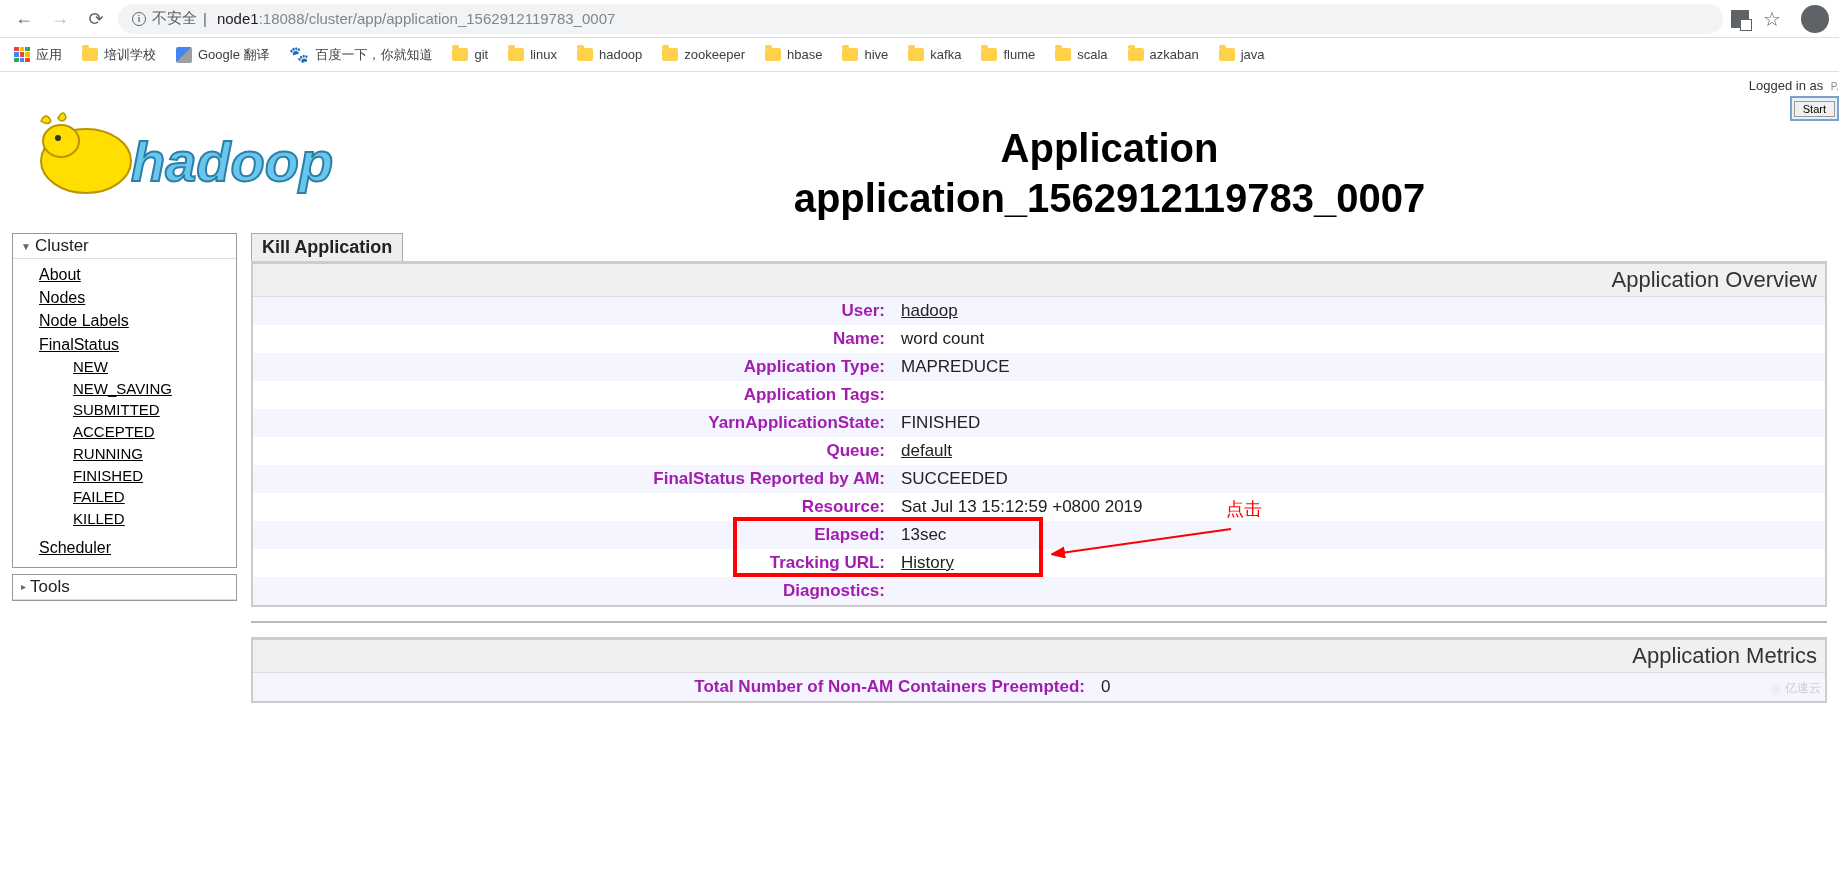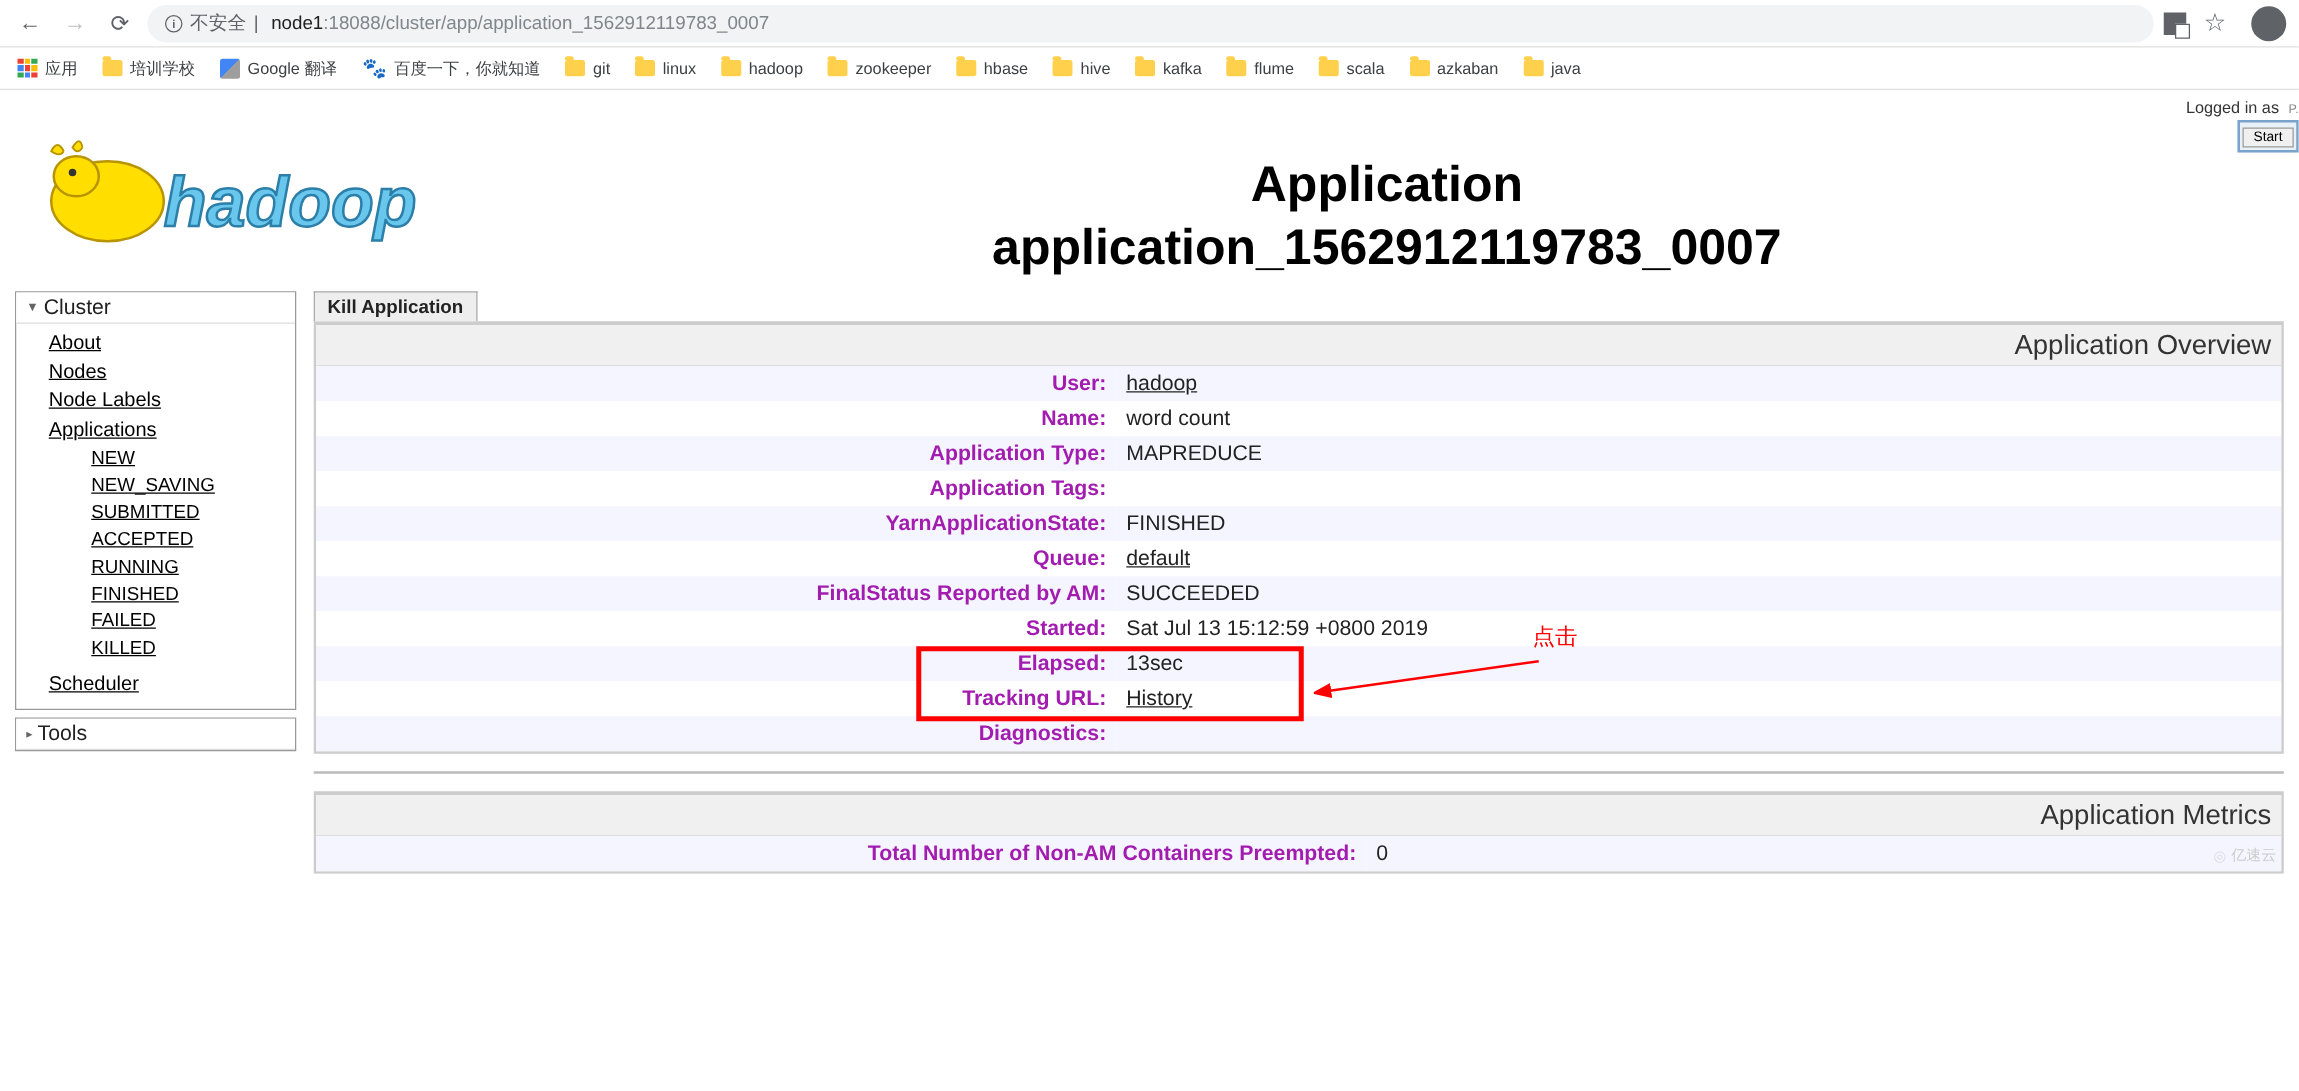--- a/index.html
+++ b/index.html
@@ -50,21 +50,21 @@
 .nav-box { border:1px solid #999; margin-bottom:6px; }
 .nav-head { background:#fff; padding:2px 8px; font-size:17px; display:flex; align-items:center; gap:4px; border-bottom:1px solid #ddd; }
 .nav-head .tri { font-size:10px; color:#666; }
 .nav-body { padding: 4px 0 8px 26px; }
 .nav-body a { display:block; color:#000; text-decoration:underline; font-size:16px; line-height:1.45; }
 .nav-sub { padding-left: 34px; }
 .nav-sub a { font-size:15px; }
 .nav-body .spacer { height:6px; }
 
 .content { flex:1; min-width:0; }
-.kill-tab { display:inline-block; background:#eee; border:1px solid #aaa; border-bottom:none; padding:3px 10px; font-weight:bold; font-size:15px; cursor:pointer; }
+.kill-tab { display:inline-block; background:#eee; border:1px solid #aaa; border-bottom:none; padding:3px 10px; font-weight:bold; font-size:18px; cursor:pointer; }
 .content-box { border:2px solid #ccc; border-top:3px solid #ccc; background:#fff; }
 .section-title { background:#f0f0f0; text-align:right; padding:3px 8px; font-size:22px; color:#333; border-bottom:1px solid #ddd; }
 .kv-table { width:100%; border-collapse:collapse; }
 .kv-table tr:nth-child(odd) td { background:#f5f5ff; }
 .kv-table tr:nth-child(even) td { background:#fff; }
 .kv-table td { padding:4px 8px; font-size:17px; vertical-align:middle; }
 .kv-table td.k { text-align:right; font-weight:bold; width:640px; color:#a21caf; }
 .kv-table td.v { text-align:left; color:#222; }
 .kv-table td.v a { color:#222; text-decoration:underline; }
 .sep-hr { height:2px; background:#bbb; margin:14px 0; }
@@ -202,21 +202,21 @@
     <div class="sidebar">
       <div class="nav-box">
         <div class="nav-head">
           <span class="tri">▼</span>
           <span>Cluster</span>
         </div>
         <div class="nav-body">
           <a>About</a>
           <a>Nodes</a>
           <a>Node Labels</a>
-          <a>Applications</a>
+          <a>FinalStatus</a>
           <div class="nav-sub" id="states-slot">
               <a>NEW</a>
               <a>NEW_SAVING</a>
               <a>SUBMITTED</a>
               <a>ACCEPTED</a>
               <a>RUNNING</a>
               <a>FINISHED</a>
               <a>FAILED</a>
               <a>KILLED</a>
             </div>
@@ -260,21 +260,21 @@
               </tr>
               <tr>
                 <td class="k">Queue:</td>
                 <td class="v"><a>default</a></td>
               </tr>
               <tr>
                 <td class="k">FinalStatus Reported by AM:</td>
                 <td class="v">SUCCEEDED</td>
               </tr>
               <tr>
-                <td class="k">Started:</td>
+                <td class="k">Resource:</td>
                 <td class="v">Sat Jul 13 15:12:59 +0800 2019</td>
               </tr>
               <tr>
                 <td class="k">Elapsed:</td>
                 <td class="v">13sec</td>
               </tr>
               <tr>
                 <td class="k">Tracking URL:</td>
                 <td class="v"><a>History</a></td>
               </tr>

